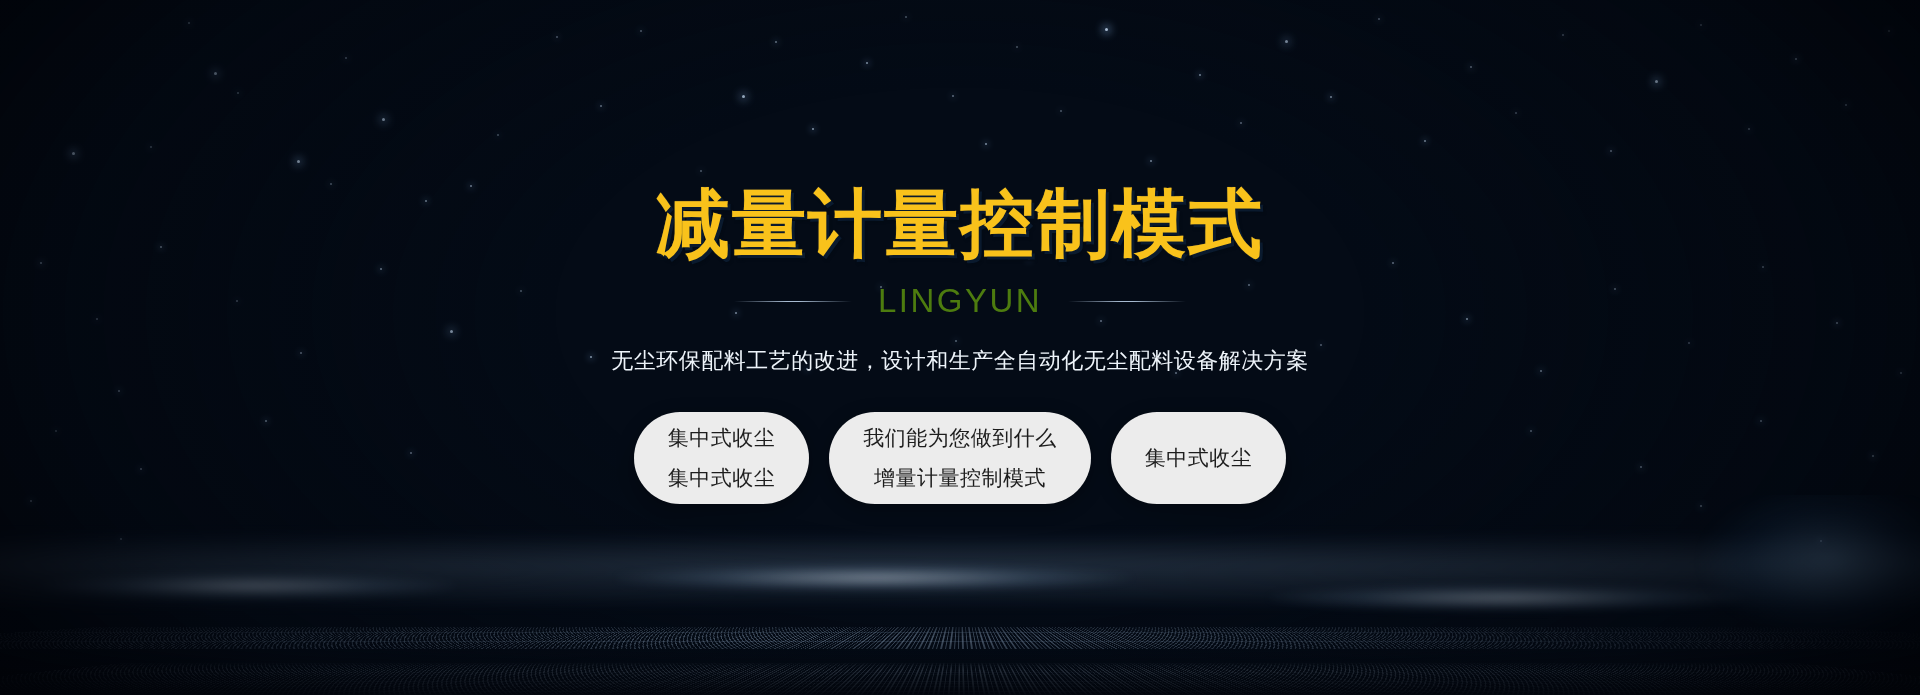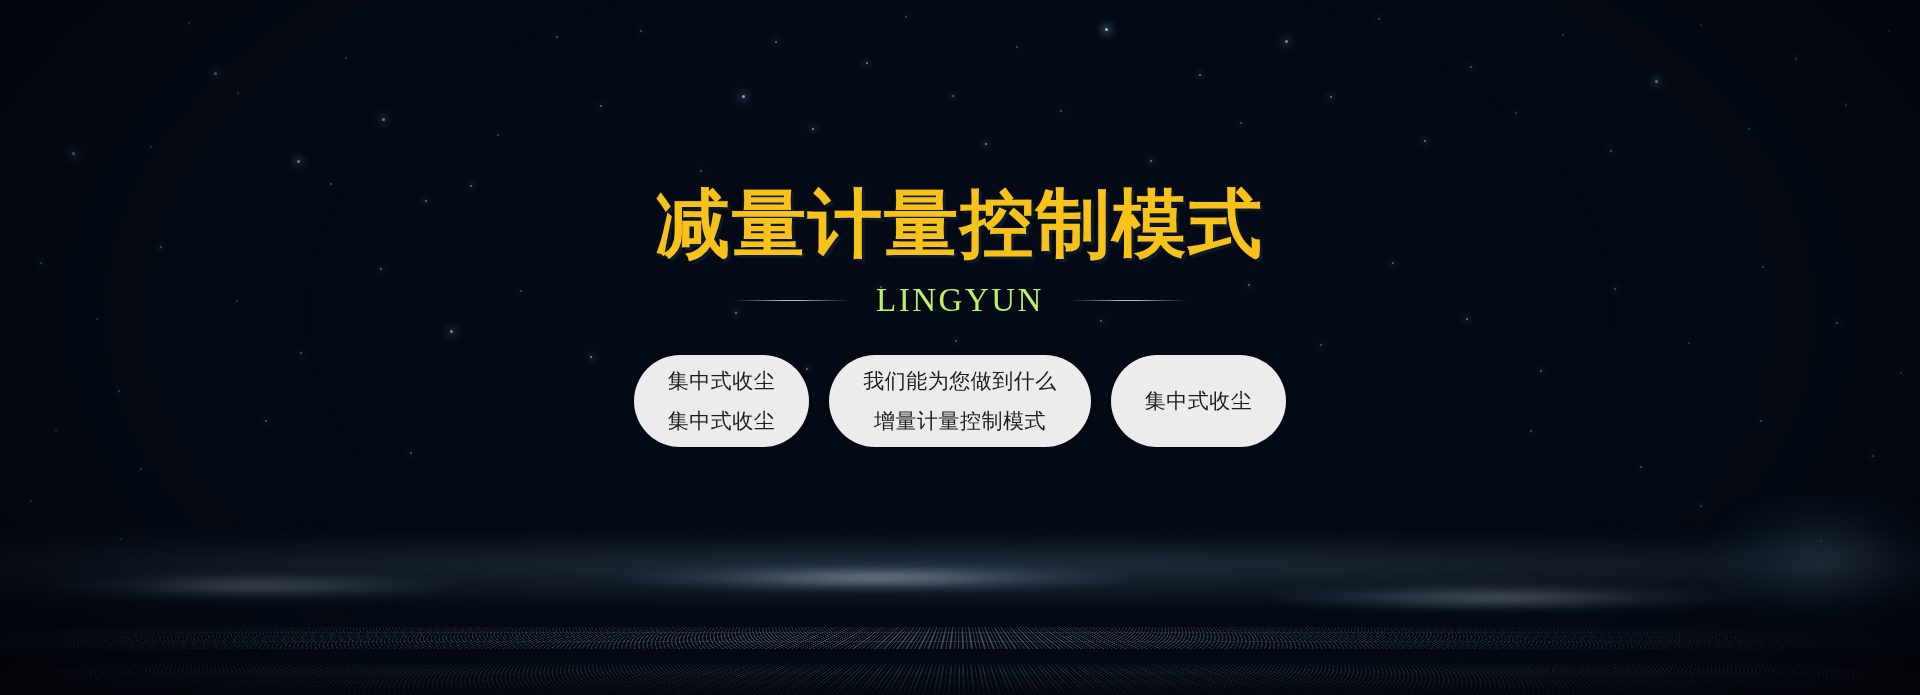--- a/index.html
+++ b/index.html
@@ -111,24 +111,24 @@
   .sub-en-row{
     display:flex; align-items:center; justify-content:center;
     gap:26px;
     margin-top:22px;
   }
   .rule{
     width:118px; height:1px;
     background:linear-gradient(90deg,rgba(190,215,240,0) 0%,rgba(198,219,242,.85) 45%,rgba(198,219,242,.85) 55%,rgba(190,215,240,0) 100%);
   }
   .sub-en{
-    font-family:Liberation Serif, serif;
+    font-family:Liberation Sans, sans-serif;
     font-size:33px;
     letter-spacing:2.5px;
-    color:#bef264;
+    color:#4d7c0f;
     white-space:nowrap;
   }
 
   .desc{
     margin-top:26px;
     font-size:22px;
     letter-spacing:.5px;
     color:#eef4fa;
     white-space:nowrap;
   }
@@ -263,20 +263,21 @@
   <div class="content">
 
     <div class="headline">减量计量控制模式</div>
 
     <div class="sub-en-row">
       <span class="rule"></span>
       <span class="sub-en">LINGYUN</span>
       <span class="rule"></span>
     </div>
 
+    <div class="desc">无尘环保配料工艺的改进，设计和生产全自动化无尘配料设备解决方案</div>
 
     <div class="cards">
 
       <div class="card">
         <span class="line">集中式收尘</span>
         <span class="line">集中式收尘</span>
       </div>
 
       <div class="card">
         <span class="line">我们能为您做到什么</span>

